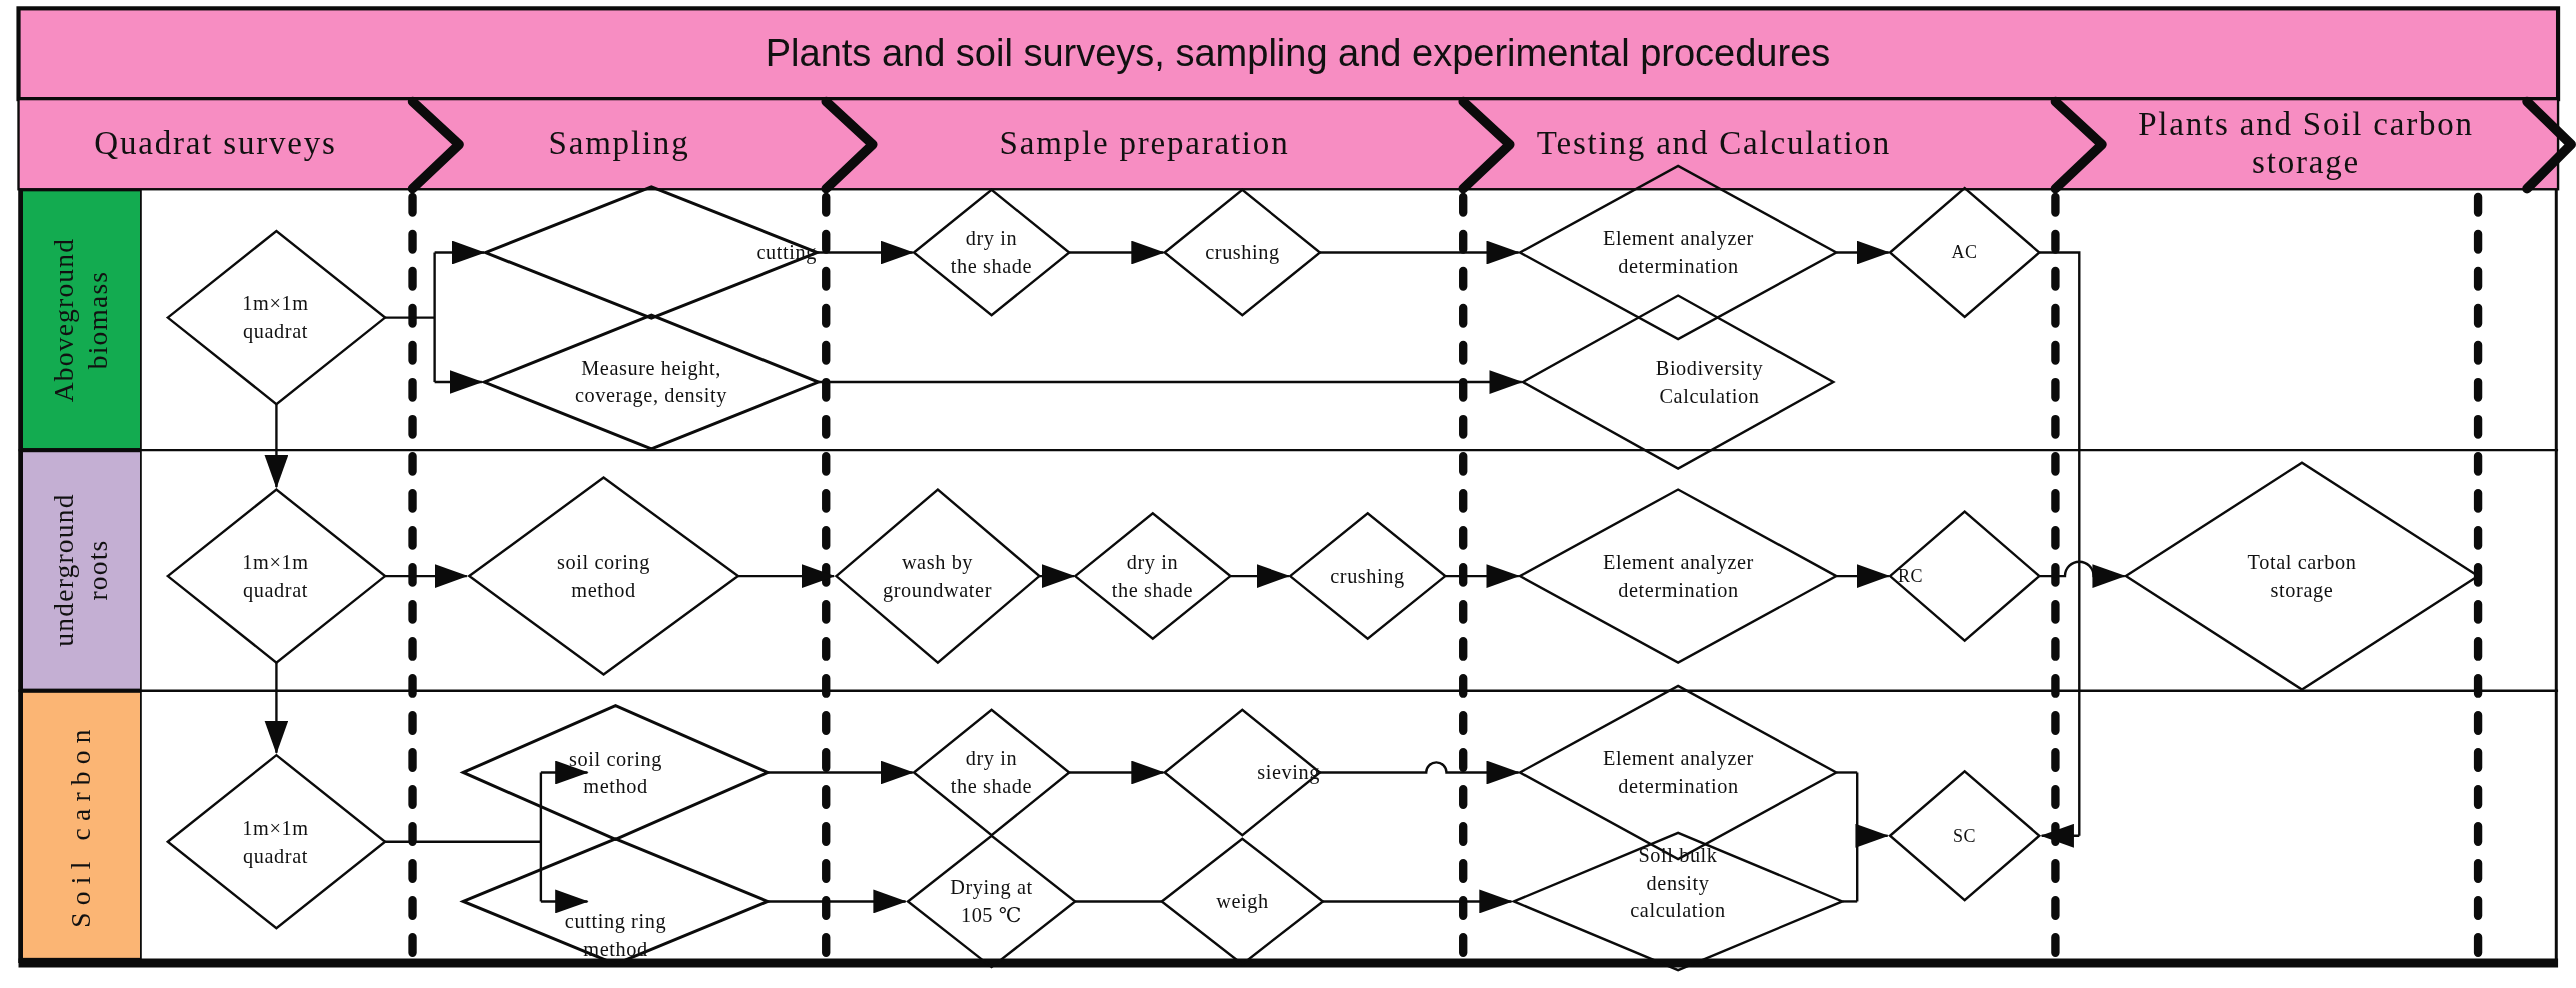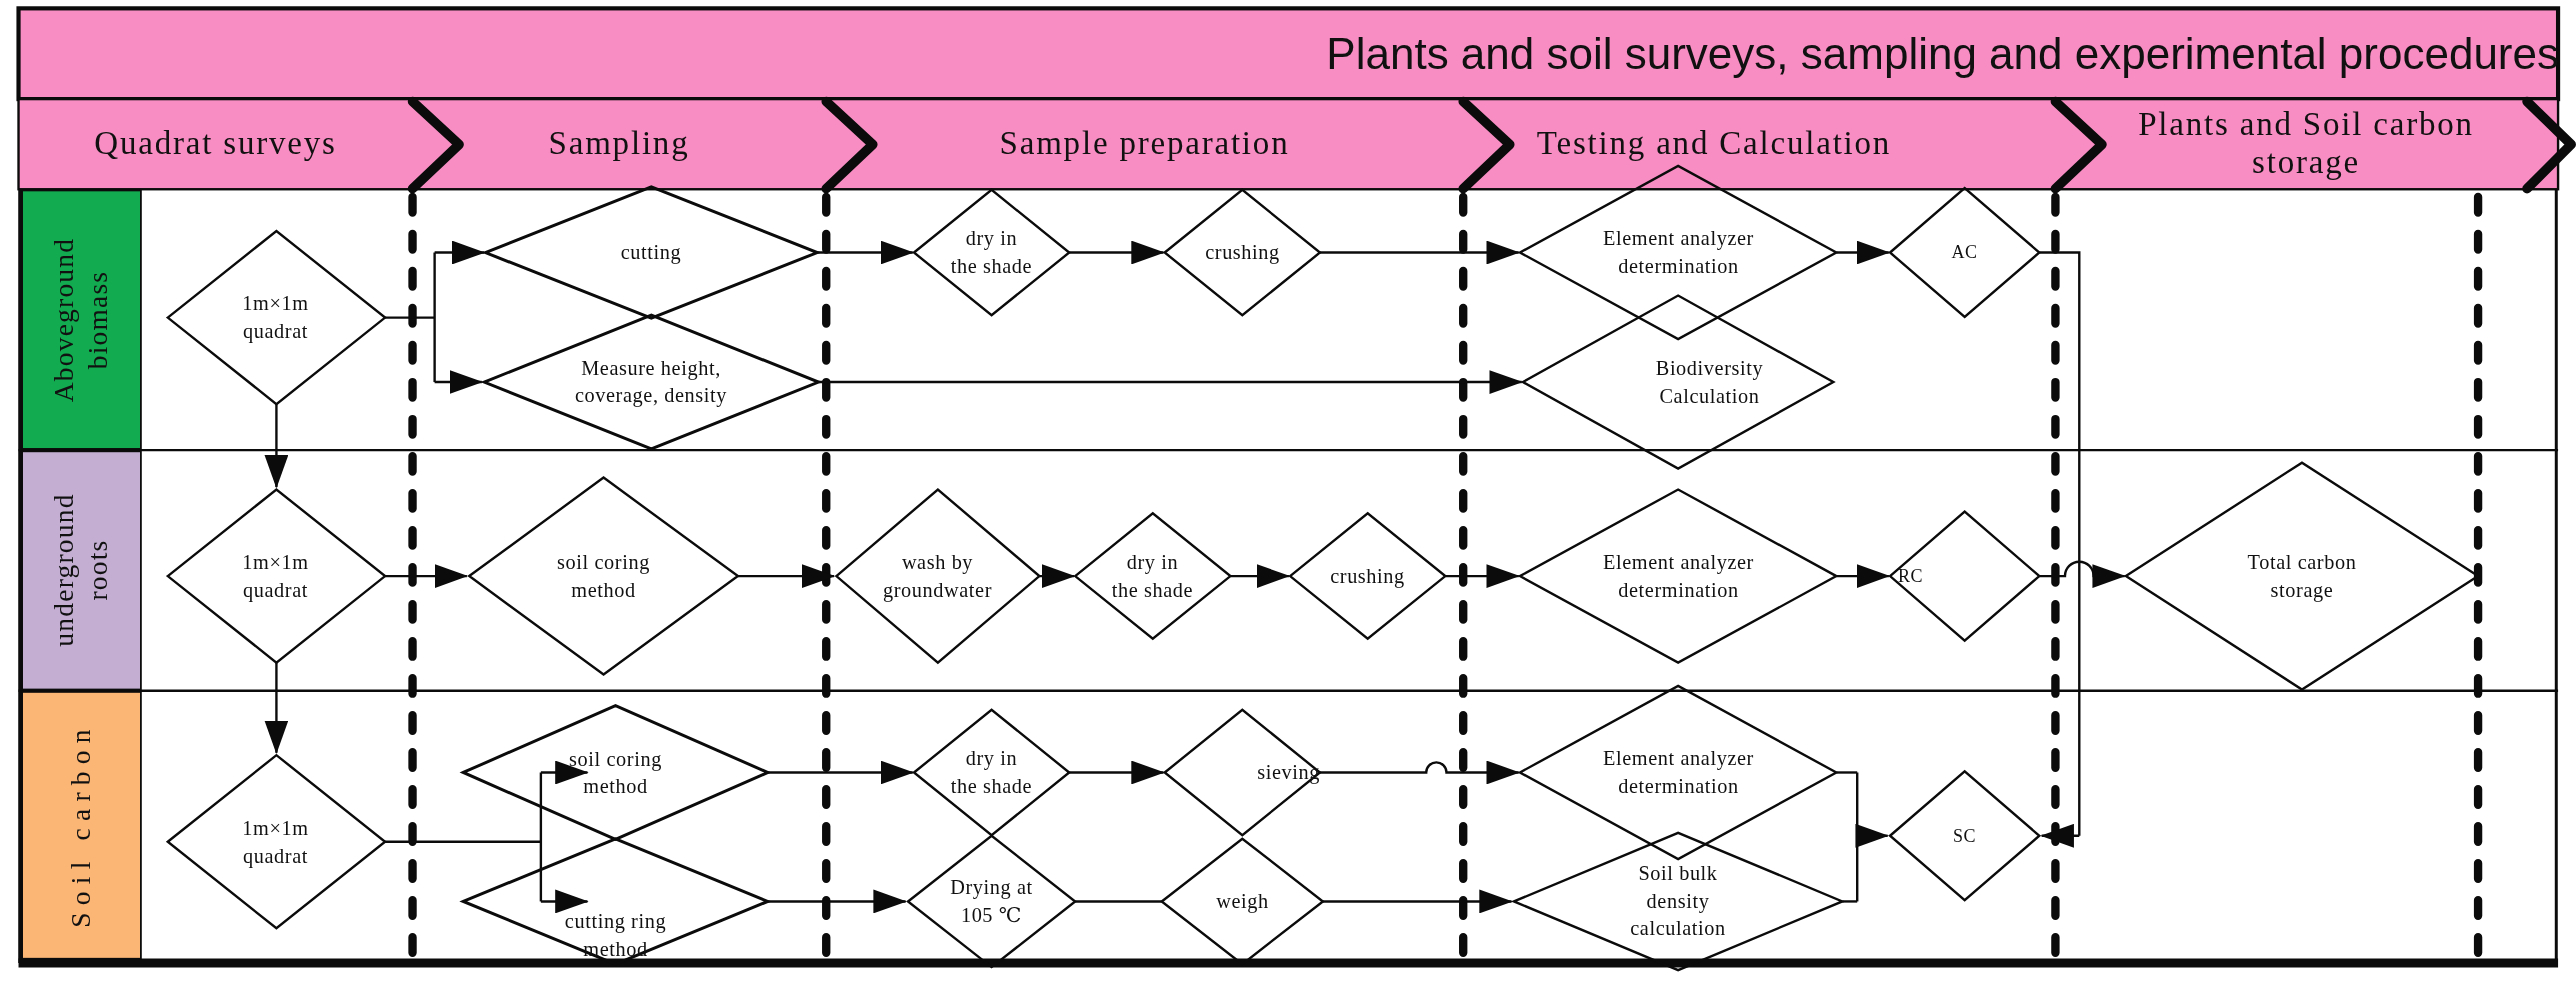--- a/index.html
+++ b/index.html
@@ -3,23 +3,23 @@
 <meta charset="utf-8">
 <style>
   html,body{margin:0;padding:0;background:#ffffff;}
   body{position:relative;width:2576px;height:988px;overflow:hidden;
        font-family:"Liberation Serif","DejaVu Serif",serif;}
   #overlay{position:absolute;left:0;top:0;z-index:1;}
   .txt{position:absolute;z-index:2;display:flex;align-items:center;justify-content:center;
        text-align:center;color:#111;}
   .pre{white-space:pre-line;}
   
-  .title-bar{justify-content:flex-end;text-align:left;
+  .title-bar{justify-content:center;text-align:left;
       font-family:"Liberation Sans","DejaVu Sans",sans-serif;
-      font-size:44px;padding-left:19px;box-sizing:border-box;}
+      font-size:38px;padding-left:19px;box-sizing:border-box;}
   
   .stage{font-size:33px;letter-spacing:1.8px;line-height:1.15;}
   
   .rowlab{transform:translate(-50%,-50%) rotate(-90deg);transform-origin:center;
       font-size:27.5px;letter-spacing:1.2px;line-height:1.25;position:absolute;z-index:2;
       text-align:center;white-space:pre-line;color:#111;}
   .rowlab.wide{letter-spacing:7.2px;}
   
   .dlabel{font-size:20.3px;line-height:1.35;letter-spacing:0.6px;}
   .dlabel.small{font-size:18px;}
@@ -161,21 +161,21 @@
 </div>
 
 <div class="rowlab" style="left:81px;top:320px;width:257px;">Aboveground
 biomass</div>
 <div class="rowlab" style="left:81px;top:570px;width:236px;">underground
 roots</div>
 <div class="rowlab wide" style="left:81px;top:825px;width:263px;">Soil carbon</div>
 
 <div class="txt dlabel pre" style="left:167px;top:231px;width:217px;height:173px;"><span class="pre">1m×1m
 quadrat</span></div>
-<div class="txt dlabel" style="left:485px;top:187px;width:332px;height:131px;">
+<div class="txt dlabel" style="left:485px;top:187px;width:332px;height:131px;justify-content:flex-end;">
     <span>cutting</span>
   </div>
 <div class="txt dlabel pre" style="left:484px;top:315px;width:334px;height:134px;"><span class="pre">Measure height,
 coverage, density</span></div>
 <div class="txt dlabel pre" style="left:914px;top:190px;width:155px;height:125px;"><span class="pre">dry in
 the shade</span></div>
 <div class="txt dlabel" style="left:1165px;top:190px;width:155px;height:125px;">
     <span>crushing</span>
   </div>
 <div class="txt dlabel pre" style="left:1520px;top:166px;width:317px;height:173px;"><span class="pre">Element analyzer
@@ -216,19 +216,19 @@
 <div class="txt dlabel" style="left:1165px;top:710px;width:155px;height:125px;justify-content:flex-end;">
     <span>sieving</span>
   </div>
 <div class="txt dlabel pre" style="left:1520px;top:686px;width:317px;height:173px;"><span class="pre">Element analyzer
 determination</span></div>
 <div class="txt dlabel pre" style="left:908px;top:836px;width:167px;height:131px;"><span class="pre">Drying at
 105 ℃</span></div>
 <div class="txt dlabel" style="left:1162px;top:839px;width:161px;height:125px;">
     <span>weigh</span>
   </div>
-<div class="txt dlabel pre" style="left:1514px;top:833px;width:328px;height:137px;"><span class="pre">Soil bulk
+<div class="txt dlabel pre" style="left:1514px;top:815px;width:328px;height:137px;"><span class="pre">Soil bulk
 density
 calculation</span></div>
 <div class="txt dlabel small" style="left:1890px;top:772px;width:149px;height:129px;">
     <span>SC</span>
   </div>
 
 
 </body></html>

